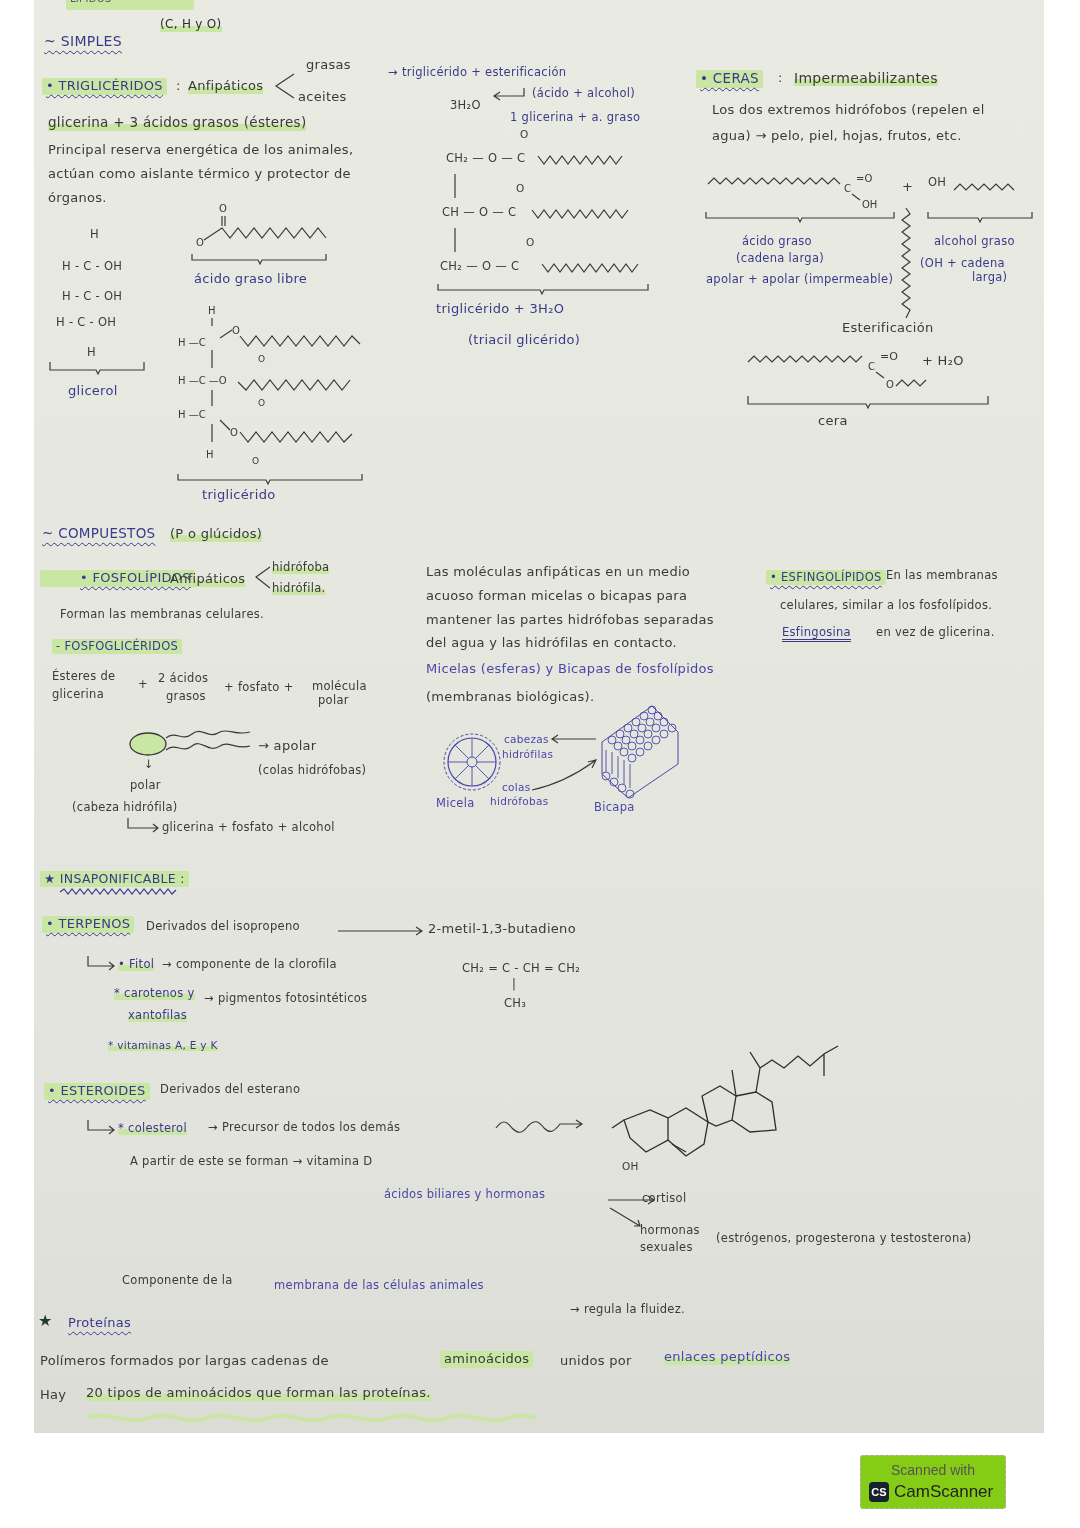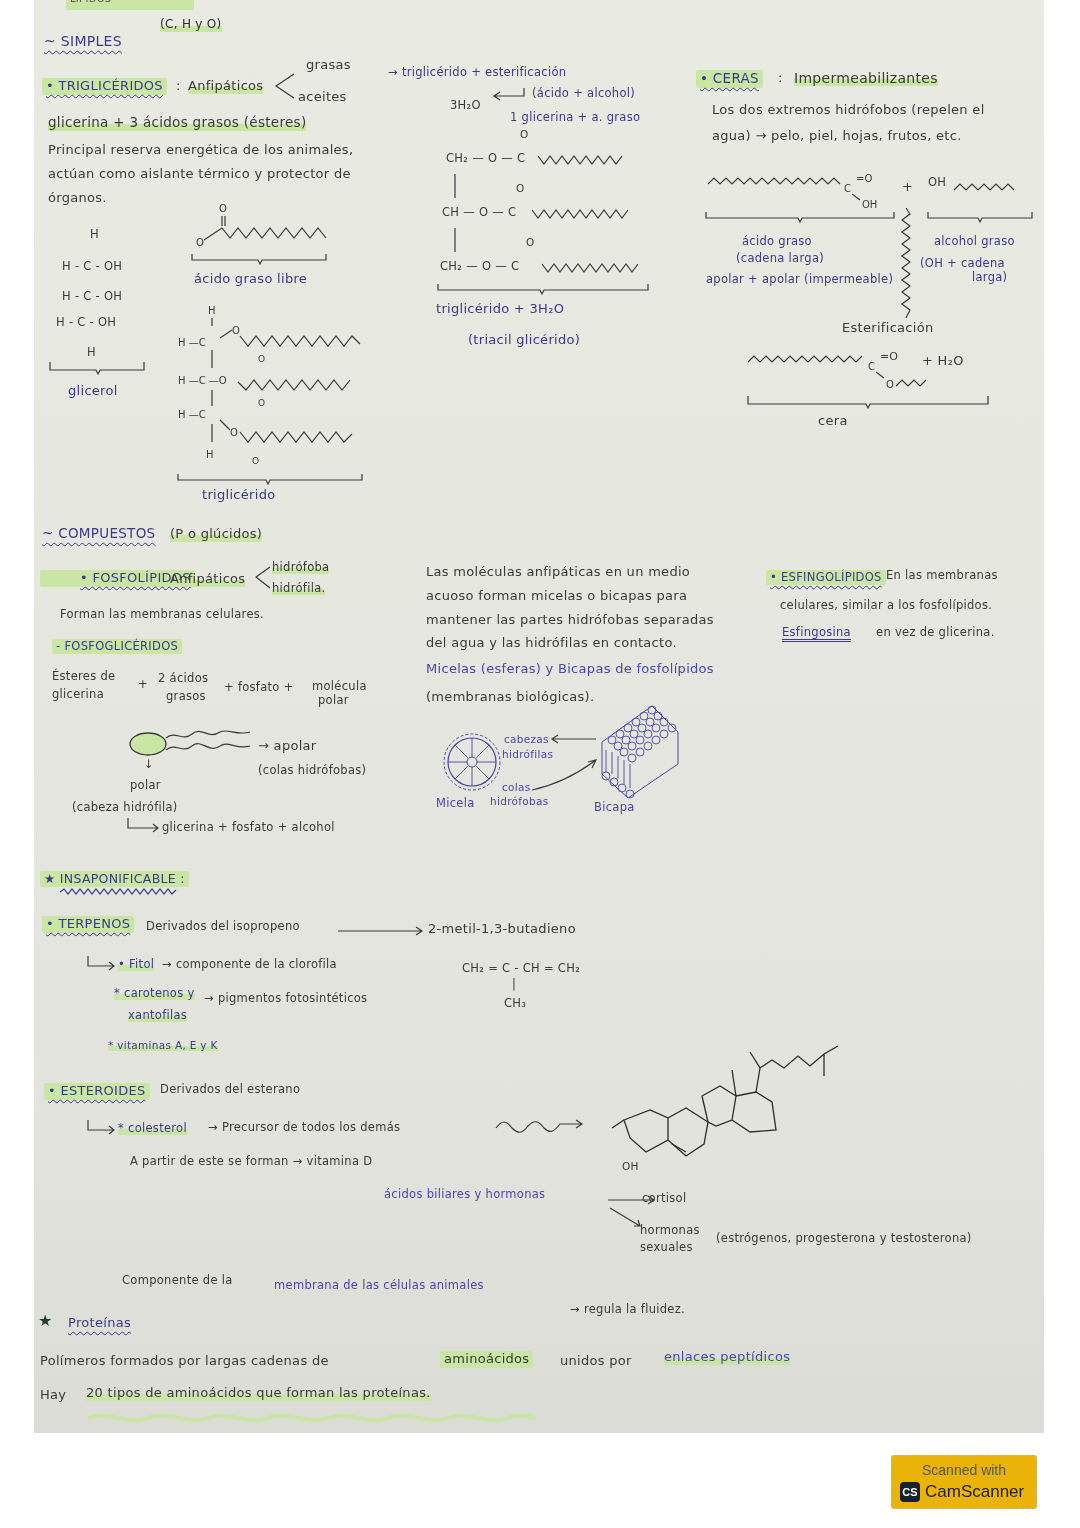--- a/index.html
+++ b/index.html
@@ -10,21 +10,21 @@
   .blue{color:#4b46a8;}
   .dk{color:#2c2c2c;}
   .hl{background:#c9e6a5;padding:1px 4px;border-radius:2px;}
   .hlu{background:linear-gradient(180deg,transparent 55%,#c9e6a5 55%);}
   .wavy{text-decoration:underline wavy #3b3a8a;text-decoration-thickness:1.2px;text-underline-offset:4px;}
   .ul2{text-decoration:underline double #3b3a8a;text-underline-offset:3px;}
   svg{position:absolute;overflow:visible;}
   .stroke{stroke:#3a3a3a;fill:none;stroke-width:1.2;}
   .sm{font-size:11.5px;}
   .xs{font-size:10.5px;}
-  .badge{position:absolute;left:891px;top:1455px;width:144px;height:52px;border:1.5px dashed #b8b8b8;border-radius:3px;background:#eab308;}
+  .badge{position:absolute;left:860px;top:1455px;width:144px;height:52px;border:1.5px dashed #b8b8b8;border-radius:3px;background:#84cc16;}
   .badge .l1{position:absolute;left:0;right:0;top:6px;text-align:center;font-family:"Liberation Sans",sans-serif;font-size:14px;color:#555;}
   .badge .l2{position:absolute;left:8px;top:26px;font-family:"Liberation Sans",sans-serif;font-size:17px;color:#222;display:flex;align-items:center;gap:5px;}
   .cs{width:20px;height:20px;border-radius:4px;background:#17212e;color:#fff;font-size:11px;font-weight:bold;display:flex;align-items:center;justify-content:center;}
 </style>
 </head>
 <body>
 
 <div class="paper"></div>
 
 <div class="t hl" style="left:66px;top:-8px;width:120px;height:16px;color:#555;font-size:10px;">LÍPIDOS</div>

